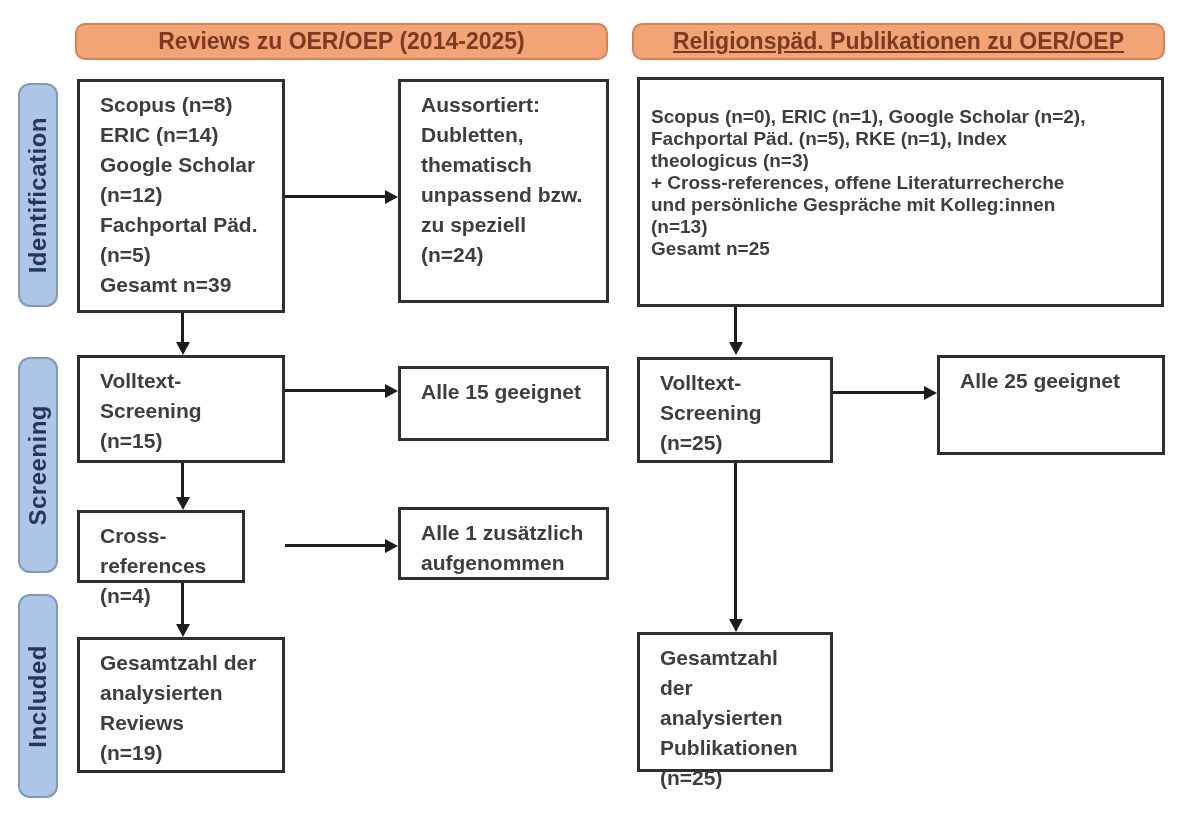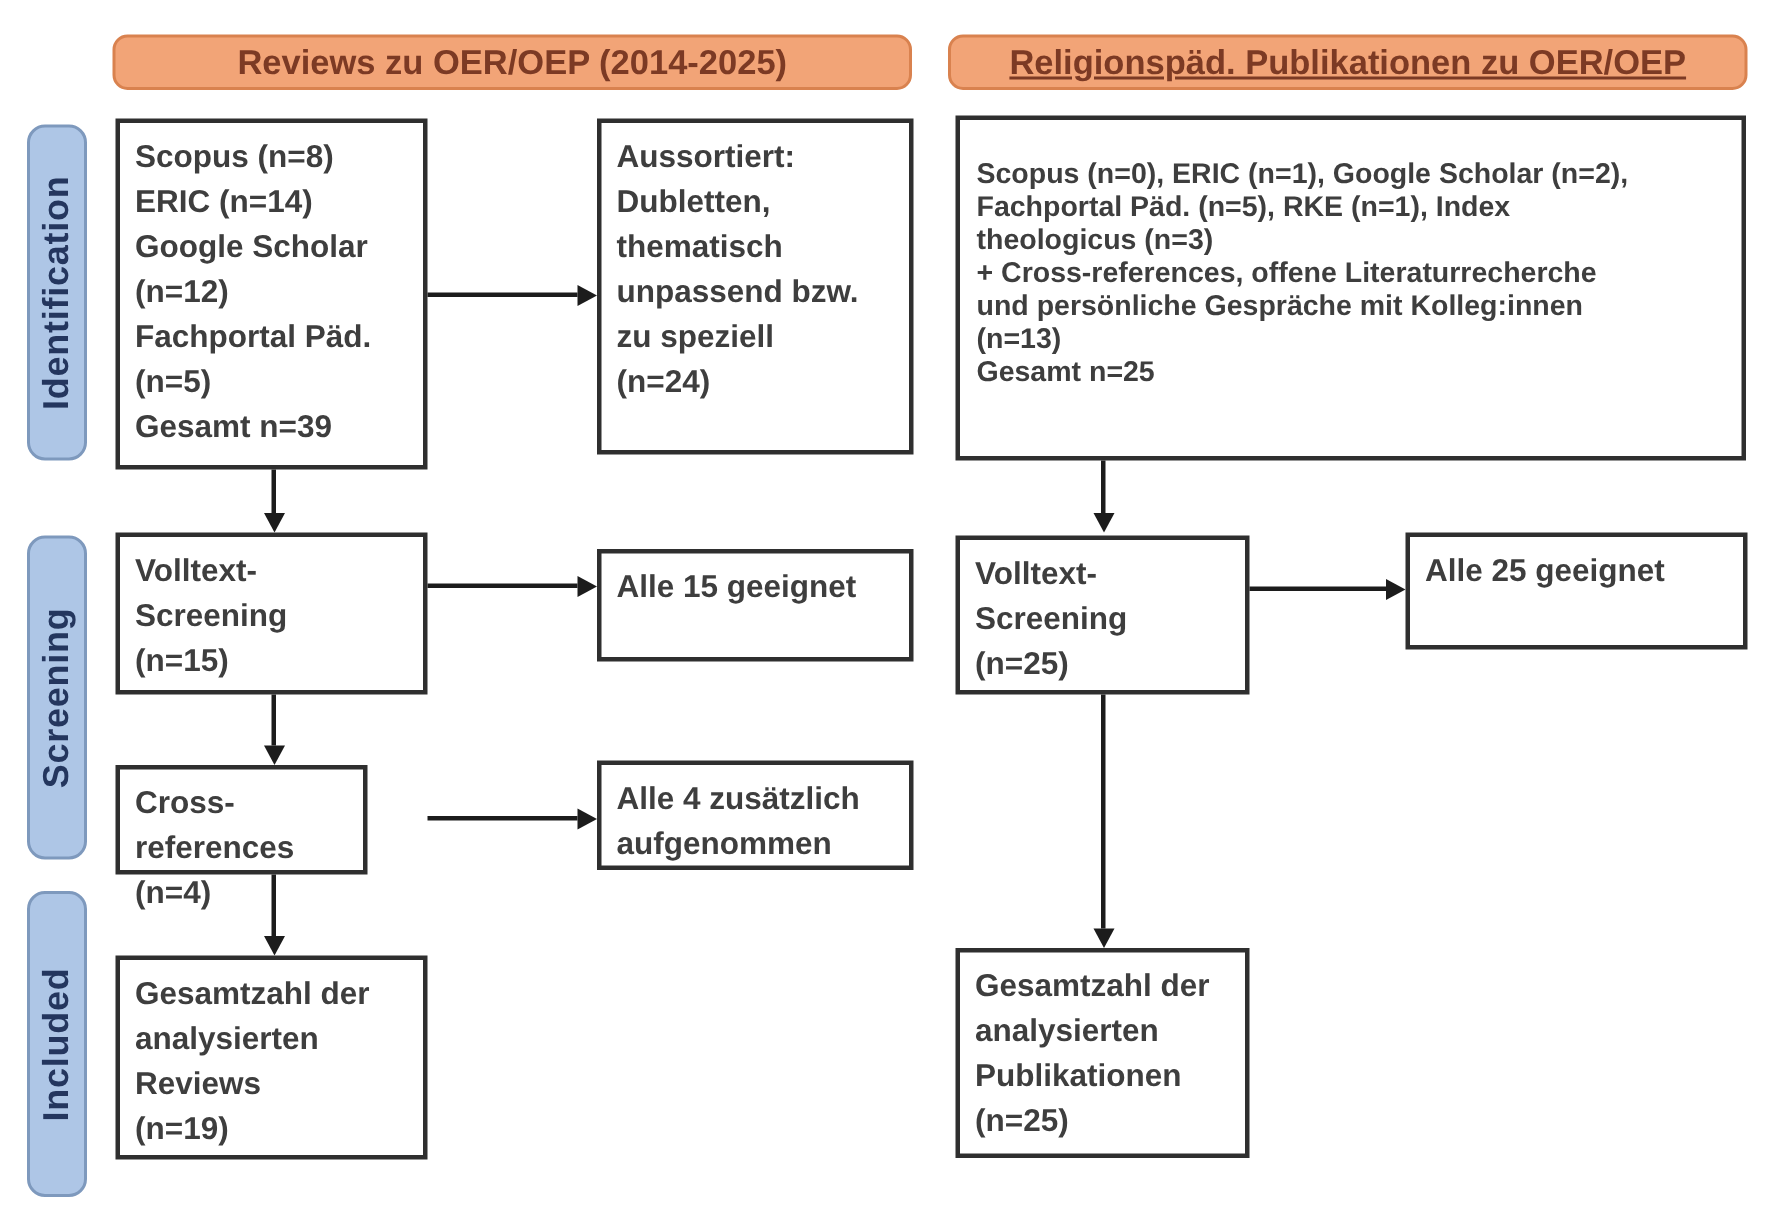--- a/index.html
+++ b/index.html
@@ -50,32 +50,32 @@
 
   
   .bx {
     position:absolute;
     box-sizing:border-box;
     background:#ffffff;
     border:3px solid var(--box_border, #2F2F2F);
     color:var(--box_text, #3E3E3E);
     font-weight:700;
     font-size:21px; line-height:30px;
-    padding:8px 10px;
+    padding:8px 20px;
     white-space:pre-line;
   }
   .b-lid { left:77px;  top:79px;  width:208px; height:234px; }
   .b-aus { left:398px; top:79px;  width:211px; height:224px; }
   .b-rid { left:637px; top:77px;  width:527px; height:230px; font-size:19px; line-height:22px; padding:26px 11px; }
   .b-lvt { left:77px;  top:355px; width:208px; height:108px; }
   .b-a15 { left:398px; top:366px; width:211px; height:75px; }
   .b-crf { left:77px;  top:510px; width:168px; height:73px; }
   .b-a4  { left:398px; top:507px; width:211px; height:73px; }
   .b-rvt { left:637px; top:357px; width:196px; height:106px; }
-  .b-a25 { left:937px; top:355px; width:228px; height:78px; }
+  .b-a25 { left:937px; top:355px; width:228px; height:100px; }
   .b-ger { left:77px;  top:637px; width:208px; height:136px; }
   .b-gep { left:637px; top:632px; width:196px; height:140px; }
 
   
   .ah { position:absolute; height:3px; background:var(--arrow, #1C1C1C); }
   .ah::after {
     content:""; position:absolute; left:100%; top:50%;
     transform:translateY(-50%);
     width:0; height:0;
     border-left:13px solid var(--arrow, #1C1C1C);
@@ -139,21 +139,21 @@
 und persönliche Gespräche mit Kolleg:innen
 (n=13)
 Gesamt n=25</div>
 
   <div class="bx b-lvt">Volltext-
 Screening
 (n=15)</div>
   <div class="bx b-a15">Alle 15 geeignet</div>
   <div class="bx b-crf">Cross-references
 (n=4)</div>
-  <div class="bx b-a4">Alle 4 zusätzlich
+  <div class="bx b-a4">Alle 1 zusätzlich
 aufgenommen</div>
   <div class="bx b-rvt">Volltext-
 Screening
 (n=25)</div>
   <div class="bx b-a25">Alle 25 geeignet</div>
 
   <div class="bx b-ger">Gesamtzahl der
 analysierten
 Reviews
 (n=19)</div>

